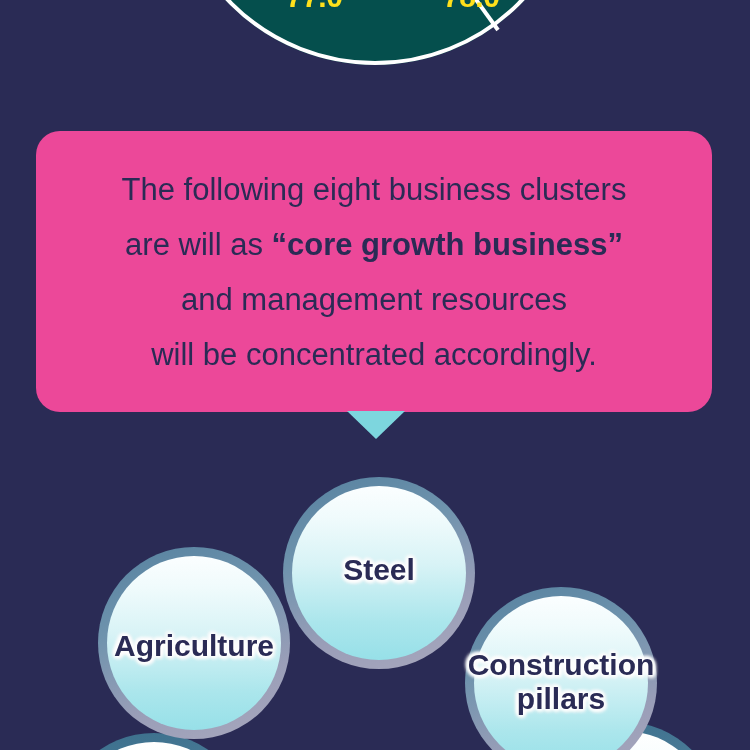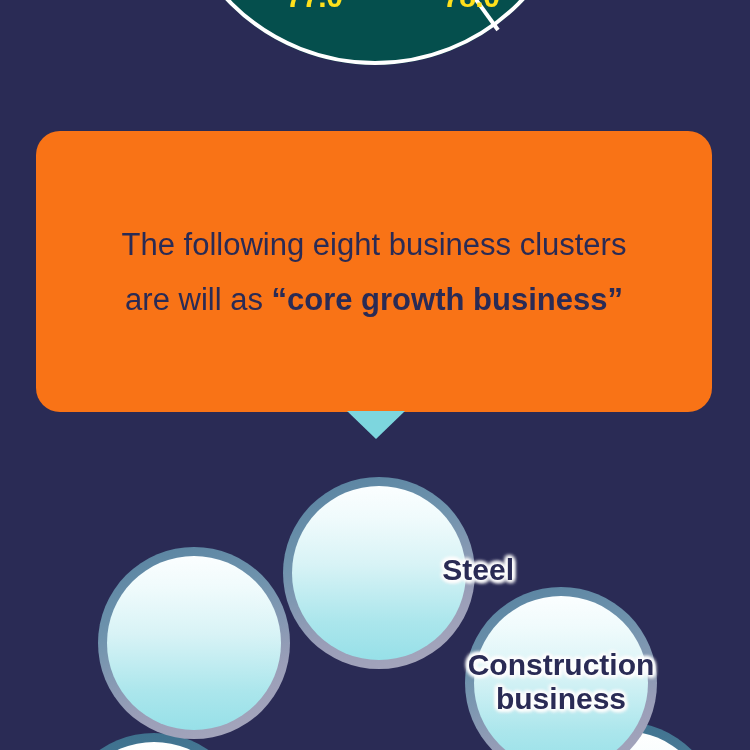--- a/index.html
+++ b/index.html
@@ -38,21 +38,21 @@
   #pie-value-0 { left: 286px; top: -20px; }
   #pie-value-1 { left: 443px; top: -20px; }
 
   
   #speech-bubble {
     position: absolute;
     left: 36px;
     top: 131px;
     width: 676px;
     height: 281px;
-    background: #f97316;
+    background: #ec4899;
     border-radius: 24px;
     box-sizing: border-box;
     display: flex;
     flex-direction: column;
     align-items: center;
     justify-content: center;
   }
   #bubble-tail {
     position: absolute;
     left: 347px;
@@ -93,21 +93,21 @@
     white-space: nowrap;
     text-shadow:
       0 0 5px #ffffff, 0 0 5px #ffffff, 0 0 5px #ffffff,
       2px 0 4px #ffffff, -2px 0 4px #ffffff,
       0 2px 4px #ffffff, 0 -2px 4px #ffffff,
       2px 2px 4px #ffffff, -2px -2px 4px #ffffff;
   }
 
   
   #circle-steel { left: 283px; top: 477px; width: 192px; height: 192px; }
-  #label-steel  { left: 283px; top: 553px; width: 231px; font-size: 30px; text-align: right; }
+  #label-steel  { left: 283px; top: 553px; width: 192px; font-size: 30px; }
 
   
   #circle-agriculture { left: 98px; top: 547px; width: 192px; height: 192px; }
   #label-agriculture  { left: 78px; top: 629px; width: 232px; font-size: 30px; }
 
   
   #circle-construction { left: 465px; top: 587px; width: 192px; height: 192px; }
   #label-construction  { left: 436px; top: 648px; width: 250px; font-size: 30px; }
 
   
@@ -145,31 +145,34 @@
     </svg>
     <span class="pie-value" id="pie-value-0">77.0</span>
     <span class="pie-value" id="pie-value-1">78.0</span>
   </div>
 
   <div id="speech-bubble">
     <div class="bubble-line">The following eight business clusters</div>
     <div class="bubble-line">
       <span>are will as </span><span class="strong">“core growth business”</span>
     </div>
+    <div class="bubble-line">and management resources</div>
+    <div class="bubble-line">will be concentrated accordingly.</div>
   </div>
   <div id="bubble-tail"></div>
 
   <div class="partial-circle" id="circle-partial-left"></div>
   <div class="partial-circle" id="circle-partial-right"></div>
 
   <div class="cluster-circle" id="circle-agriculture"></div>
   <div class="cluster-circle" id="circle-construction"></div>
   <div class="cluster-circle" id="circle-steel"></div>
 
+  <div class="cluster-label" id="label-agriculture">Agriculture</div>
 
   <div class="cluster-label" id="label-construction">
     <div>Construction</div>
-    <div>business</div>
+    <div>pillars</div>
   </div>
 
   <div class="cluster-label" id="label-steel">Steel</div>
 
 </div>
 
 </body></html>

